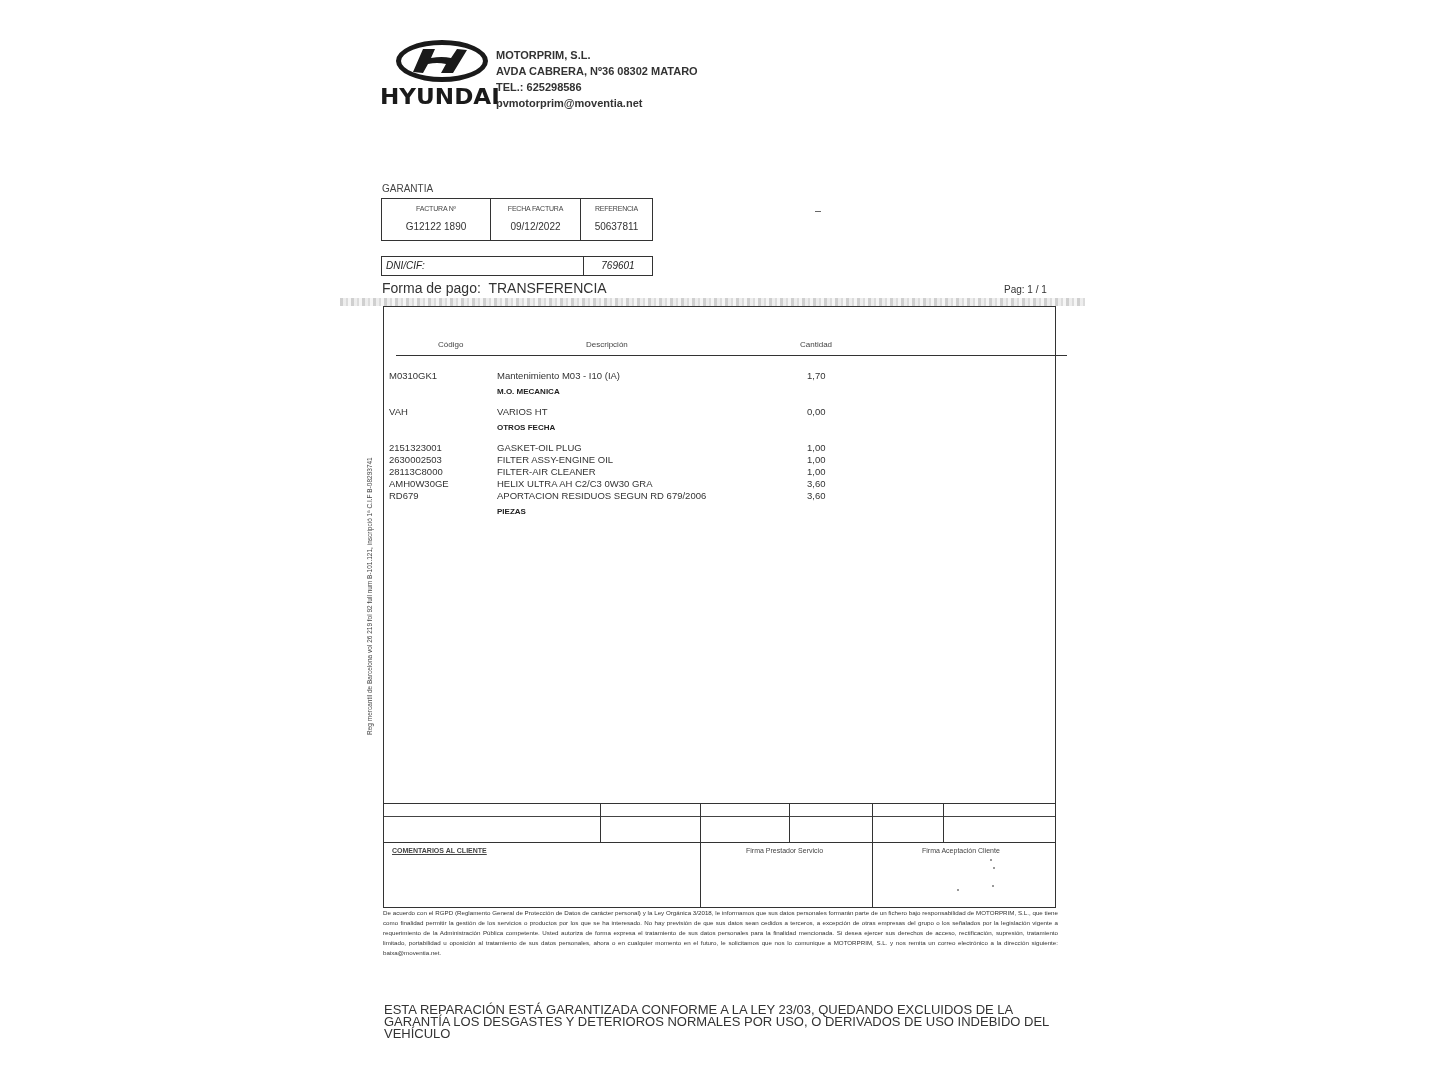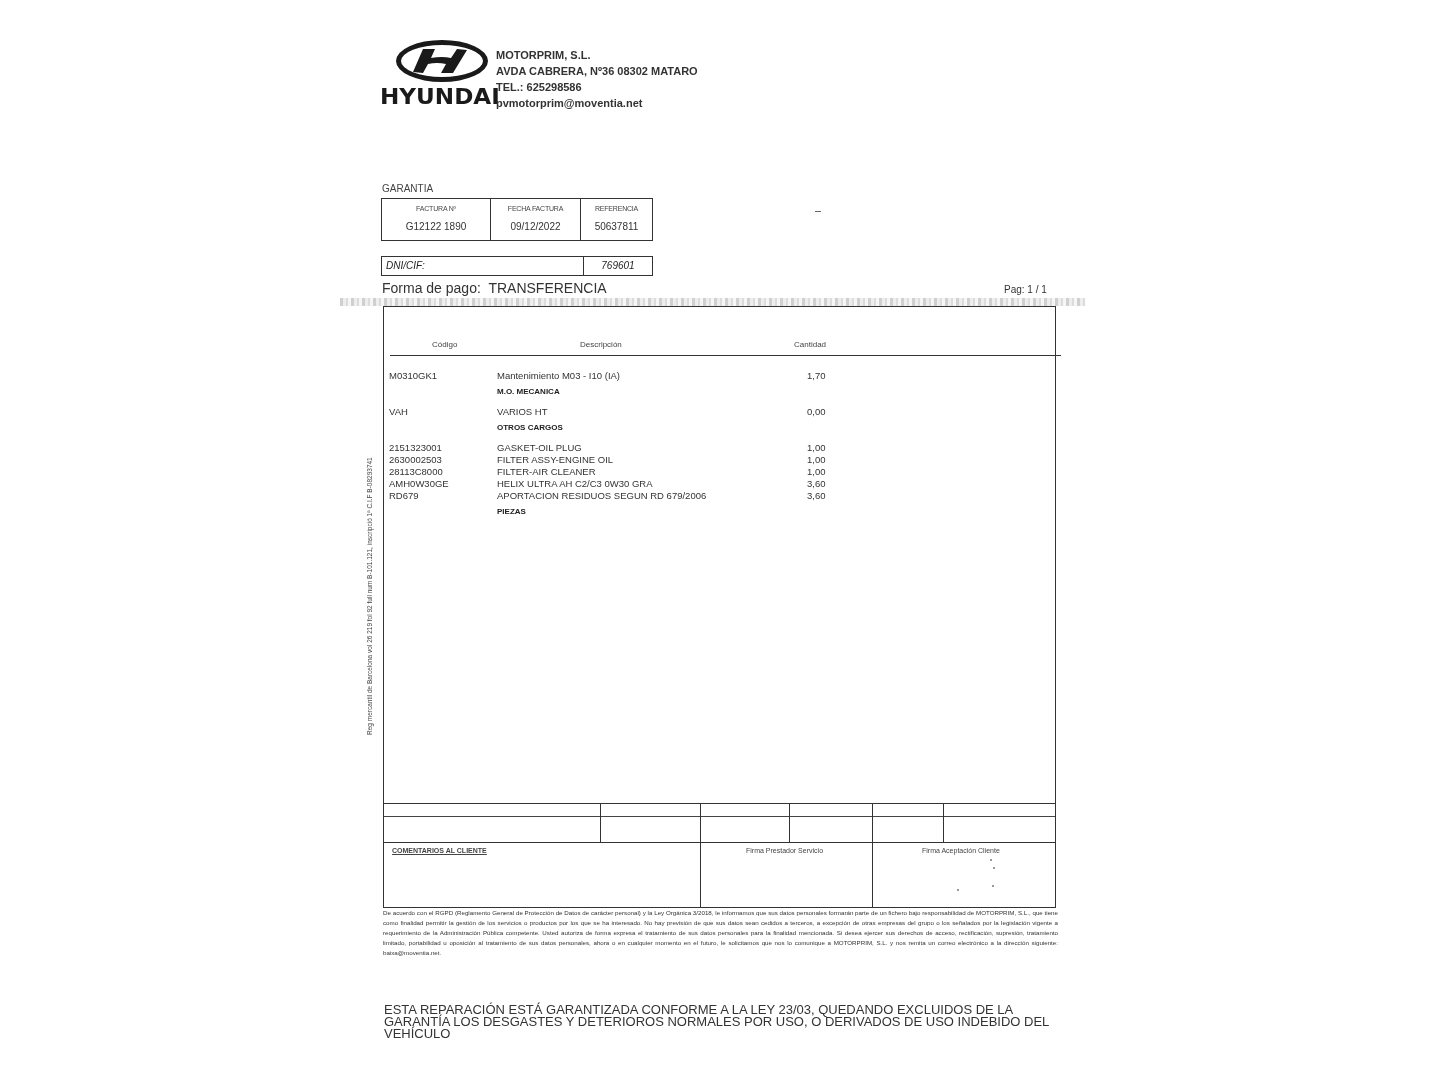--- a/index.html
+++ b/index.html
@@ -41,21 +41,21 @@
     background: repeating-linear-gradient(90deg, #bbb 0 3px, #e6e6e6 3px 6px, #ccc 6px 8px, #f2f2f2 8px 11px);
     opacity: 0.7;
   }
   .main-table {
     left: 383px; top: 306px; width: 673px; height: 602px; border: 1.5px solid #333; box-sizing: border-box;
   }
   .veh-row { position: absolute; left: 0; top: 0; width: 100%; height: 28px; border-bottom: 1.5px solid #333; display: flex; }
   .veh-cell { border-right: 1.5px solid #333; display: flex; align-items: center; justify-content: center; font-size: 10px; color: #333; box-sizing: border-box; }
   .veh-cell:last-child { border-right: none; }
   .veh-cell.small { font-size: 6.5px; line-height: 7px; text-align: center; padding: 0 2px; align-items: flex-start; padding-top: 4px; }
-  .col-hdr { position: absolute; left: 6px; top: 28px; width: 100%; height: 20px; border-bottom: 1.5px solid #333; font-size: 8px; color: #444; }
+  .col-hdr { position: absolute; left: 12px; top: 28px; width: 100%; height: 20px; border-bottom: 1.5px solid #333; font-size: 8px; color: #444; }
   .col-hdr span { position: absolute; top: 5px; }
   .items { position: absolute; left: 0; top: 60px; width: 100%; font-size: 9.5px; color: #333; }
   .item-row { position: absolute; left: 0; width: 100%; height: 12px; }
   .item-row .c { position: absolute; left: 5px; }
   .item-row .d { position: absolute; left: 113px; }
   .item-row .q { position: absolute; left: 423px; }
   .group-label { position: absolute; left: 113px; font-size: 8px; font-weight: bold; color: #222; }
   .bottom-grid { position: absolute; left: 0; top: 496px; width: 100%; height: 40px; border-top: 1.5px solid #333; }
   .bottom-grid .hl { position: absolute; left: 0; width: 100%; top: 12px; border-top: 1px solid #444; }
   .bottom-grid .hl2 { position: absolute; left: 0; width: 100%; top: 38px; border-top: 1.5px solid #333; }
@@ -134,21 +134,21 @@
       <span class="c">M0310GK1</span>
       <span class="d">Mantenimiento M03 - I10 (IA)</span>
       <span class="q">1,70</span>
     </div>
     <div class="group-label" style="top:20px">M.O. MECANICA</div>
     <div class="item-row" style="top:39px">
       <span class="c">VAH</span>
       <span class="d">VARIOS HT</span>
       <span class="q">0,00</span>
     </div>
-    <div class="group-label" style="top:56px">OTROS CARGOS</div>
+    <div class="group-label" style="top:56px">OTROS FECHA</div>
     <div class="item-row" style="top:75px">
       <span class="c">2151323001</span>
       <span class="d">GASKET-OIL PLUG</span>
       <span class="q">1,00</span>
     </div>
     <div class="item-row" style="top:87px">
       <span class="c">2630002503</span>
       <span class="d">FILTER ASSY-ENGINE OIL</span>
       <span class="q">1,00</span>
     </div>

